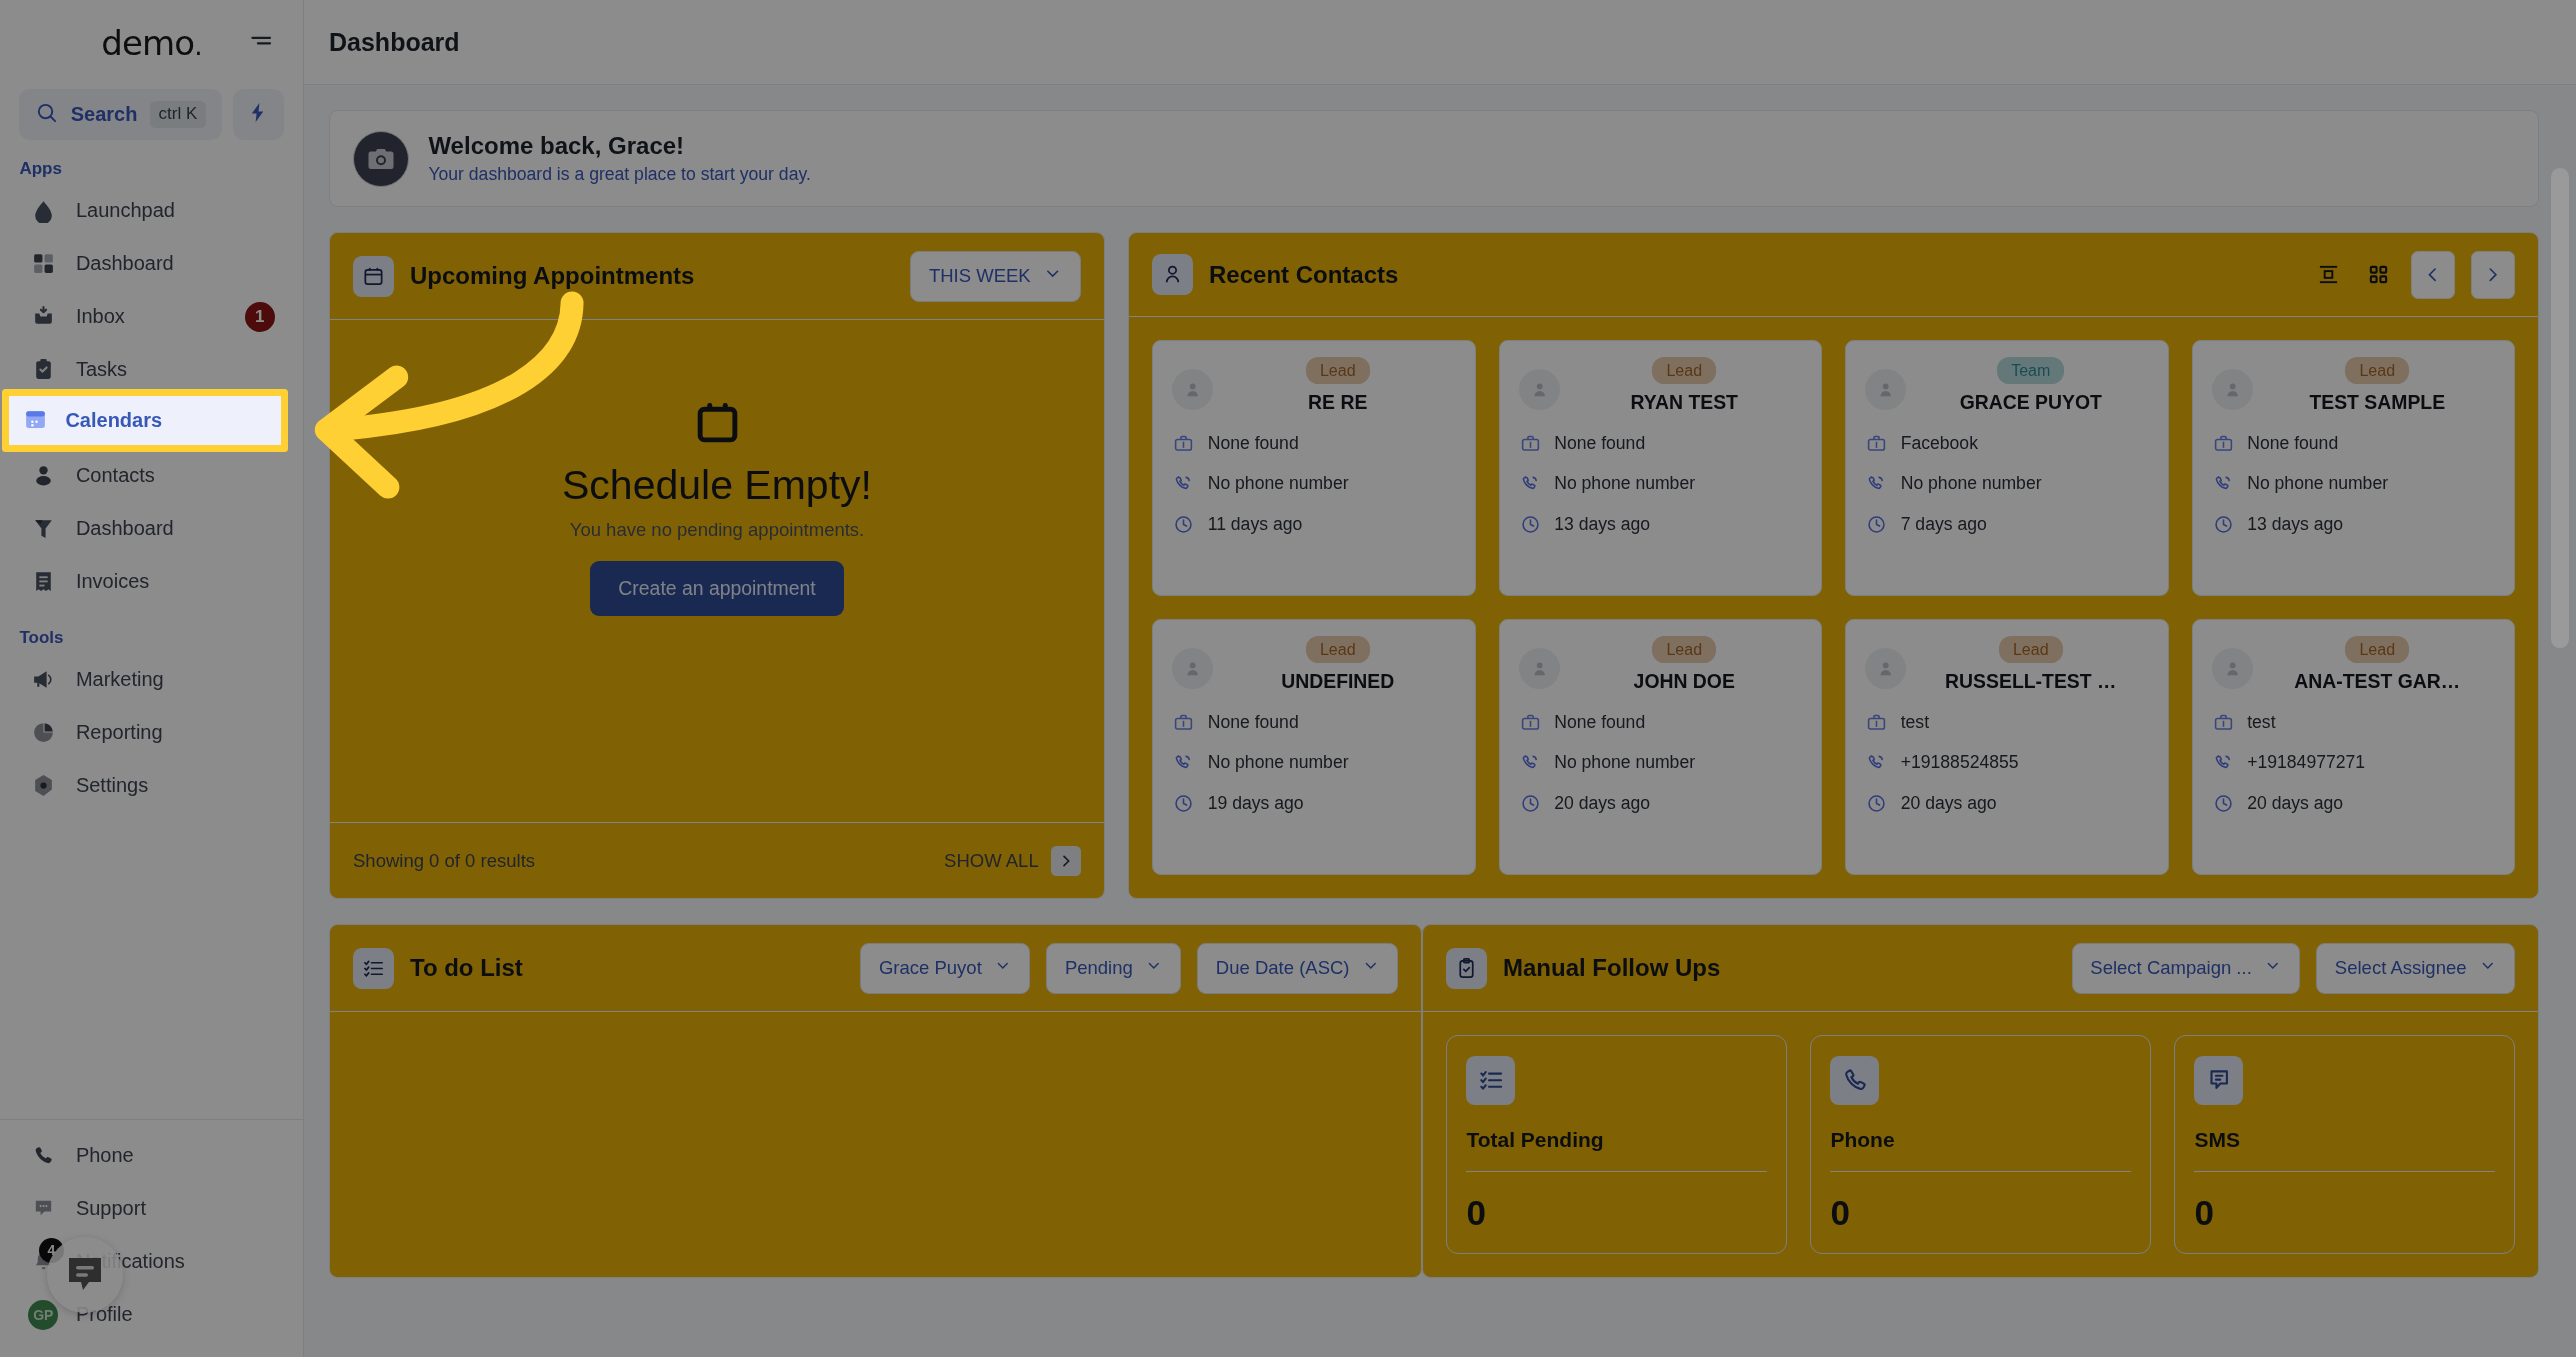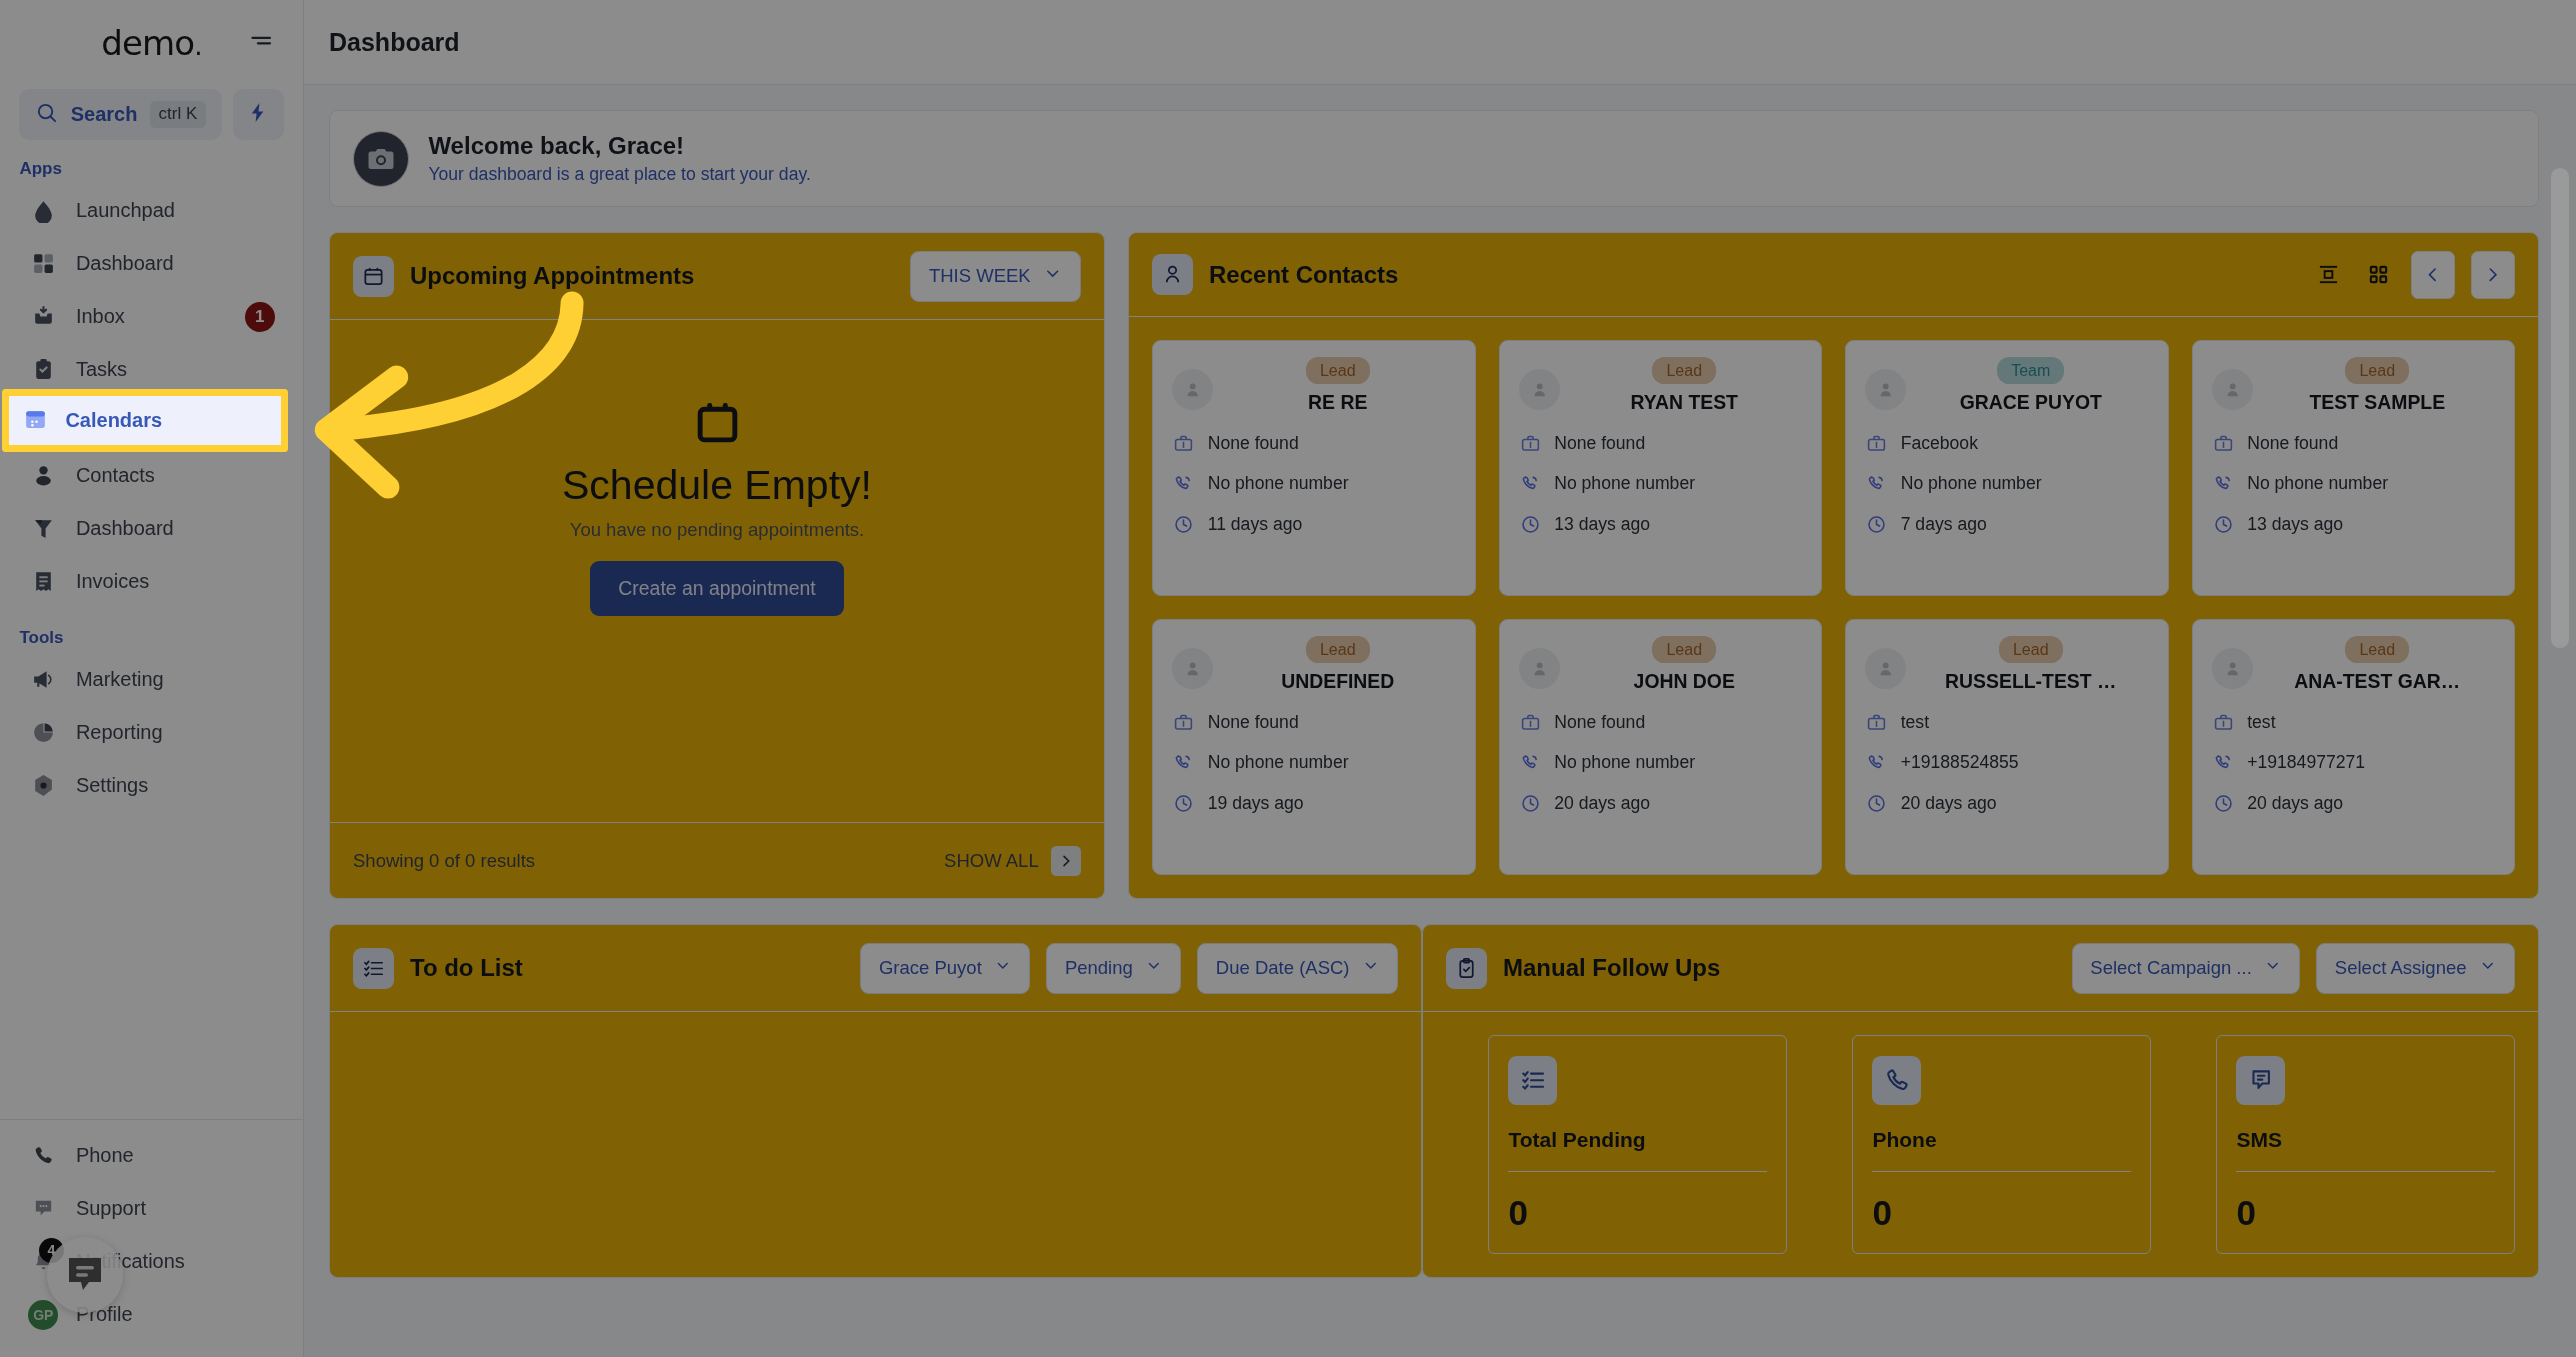--- a/index.html
+++ b/index.html
@@ -237,23 +237,22 @@
     margin-top: 17.6px; font-size: 17.6px; color: #2b3039;
   }
   .cc-line .ci { width: 23px; height: 23px; flex: 0 0 23px; display:flex;align-items:center;justify-content:center;}
 
   
   .row2 { display: flex; }
   .todo-card { width: 1093px; flex: 0 0 1093px; min-height: 353px; }
   .followup-card { flex: 1; min-width: 0; min-height: 353px; }
   .followup-body { display: flex; gap: 23px; padding: 23px; }
   .stat-card {
-    flex: 1; border: 0.9px solid #e6e8ec; border-radius: 6px;
+    flex: 1; border: 0.9px solid #e6e8ec; border-radius: 12px;
     padding: 19.4px;
-    margin-left: 42px;
   }
   .stat-ic {
     width: 49px; height: 49px; border-radius: 8.8px; background: #e3e7f4;
     display: flex; align-items: center; justify-content: center; margin-bottom: 23px;
   }
   .stat-label { font-size: 21px; font-weight: 700; color: #15181e; padding-bottom: 19.4px; }
   .stat-div { border-top: 0.9px solid #eceef1; }
   .stat-value { font-size: 35px; font-weight: 700; color: #15181e; padding-top: 21px; }
 
   

